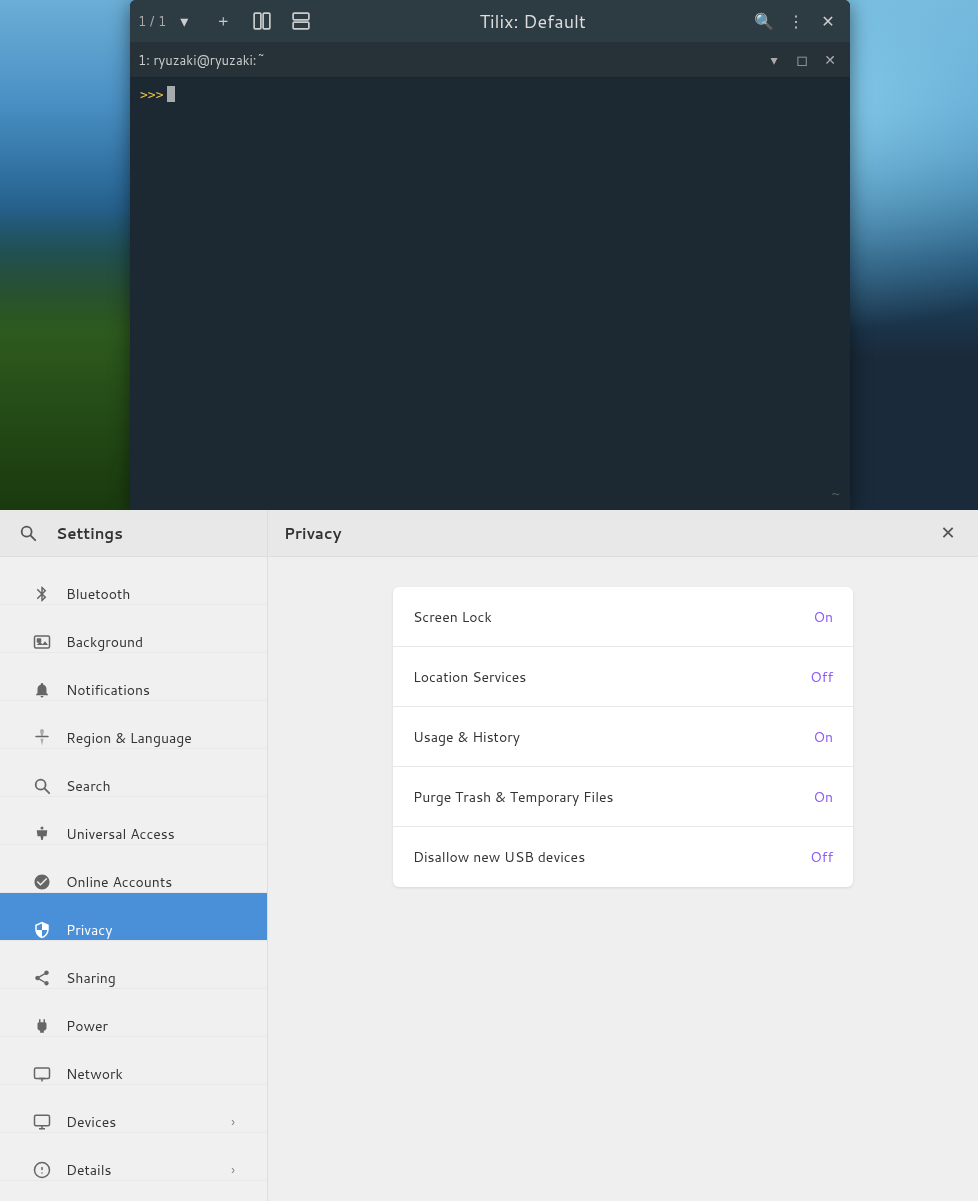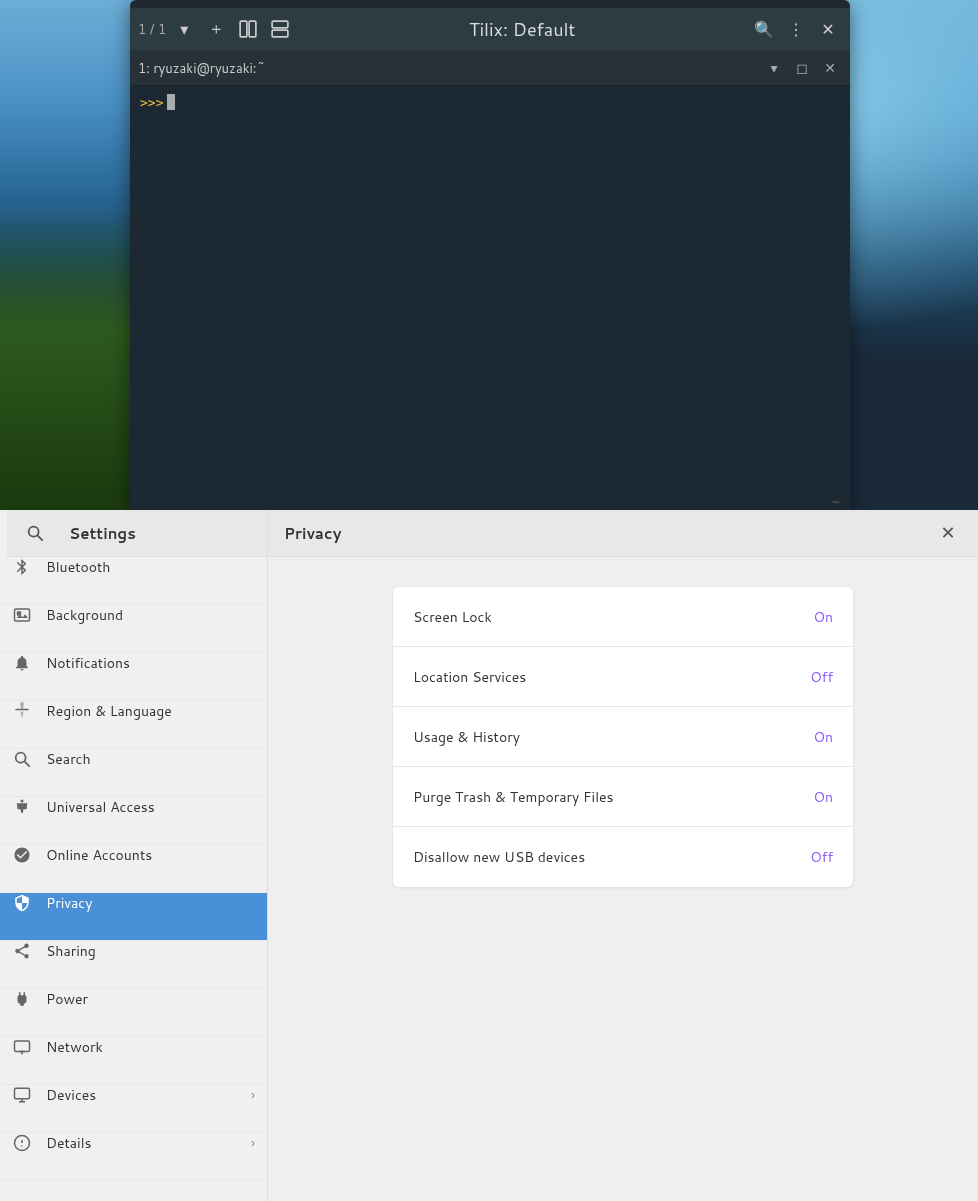--- a/index.html
+++ b/index.html
@@ -51,22 +51,21 @@
       overflow: hidden;
       box-shadow: 0 4px 20px rgba(0,0,0,0.5);
     }
 
     .tilix-titlebar {
       height: 42px;
       background: #2d3b42;
       display: flex;
       align-items: center;
       padding: 0 8px;
-      gap: 4px;
-      margin-top: 8px;
+      gap: 11px;
     }
 
     .tab-indicator {
       display: flex;
       align-items: center;
       gap: 4px;
       color: #ccc;
       font-size: 13px;
     }
 
@@ -223,22 +222,21 @@
       flex-shrink: 0;
     }
 
     .sidebar-header {
       height: 47px;
       background: #e8e8e8;
       border-bottom: 1px solid #ddd;
       display: flex;
       align-items: center;
       padding: 0 12px;
-      gap: 18px;
-      margin-left: 7px;
+      gap: 12px;
     }
 
     .search-icon-btn {
       width: 32px;
       height: 32px;
       background: transparent;
       border: none;
       cursor: pointer;
       display: flex;
       align-items: center;
@@ -250,22 +248,22 @@
 
     .sidebar-title {
       font-size: 15px;
       font-weight: 600;
       color: #333;
     }
 
     .sidebar-item {
       height: 48px;
       display: flex;
-      align-items: flex-start;
-      padding: 0 12px;
+      align-items: flex-end;
+      padding: 0 32px;
       gap: 14px;
       cursor: pointer;
       border-bottom: 1px solid #e8e8e8;
       color: #333;
       font-size: 14px;
       position: relative;
     }
 
     .sidebar-item.active {
       background: #4a90d9;

